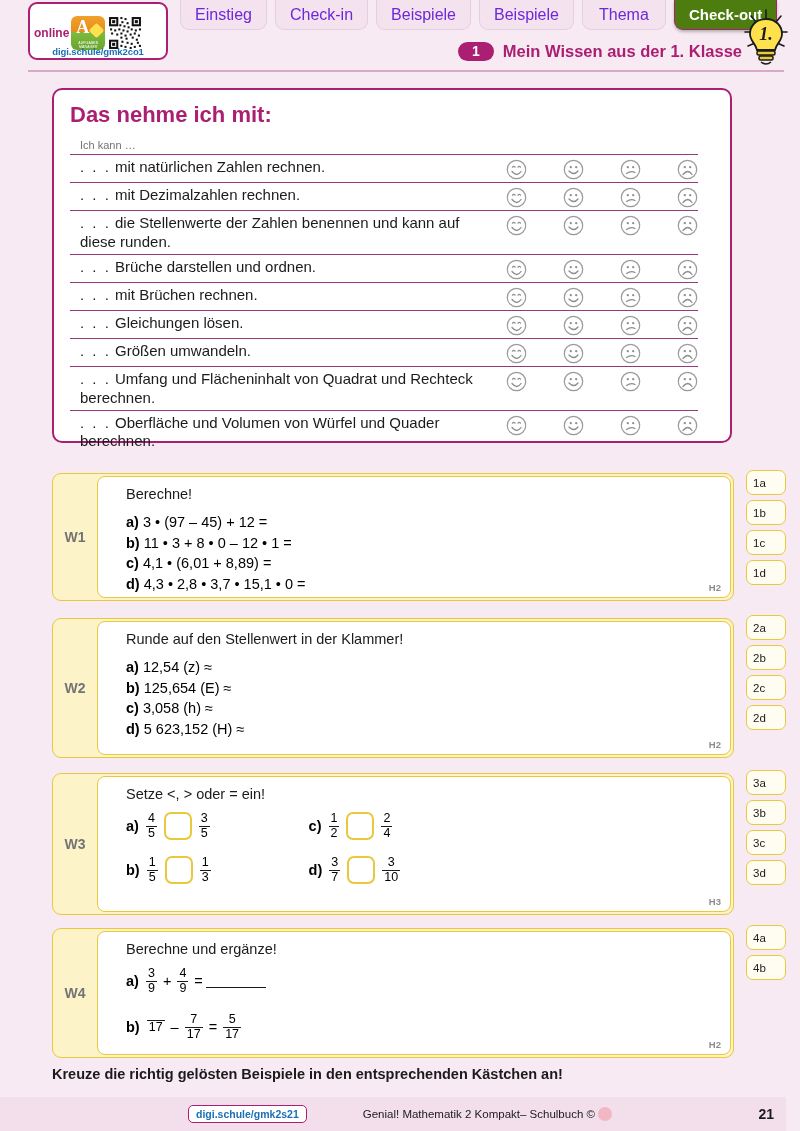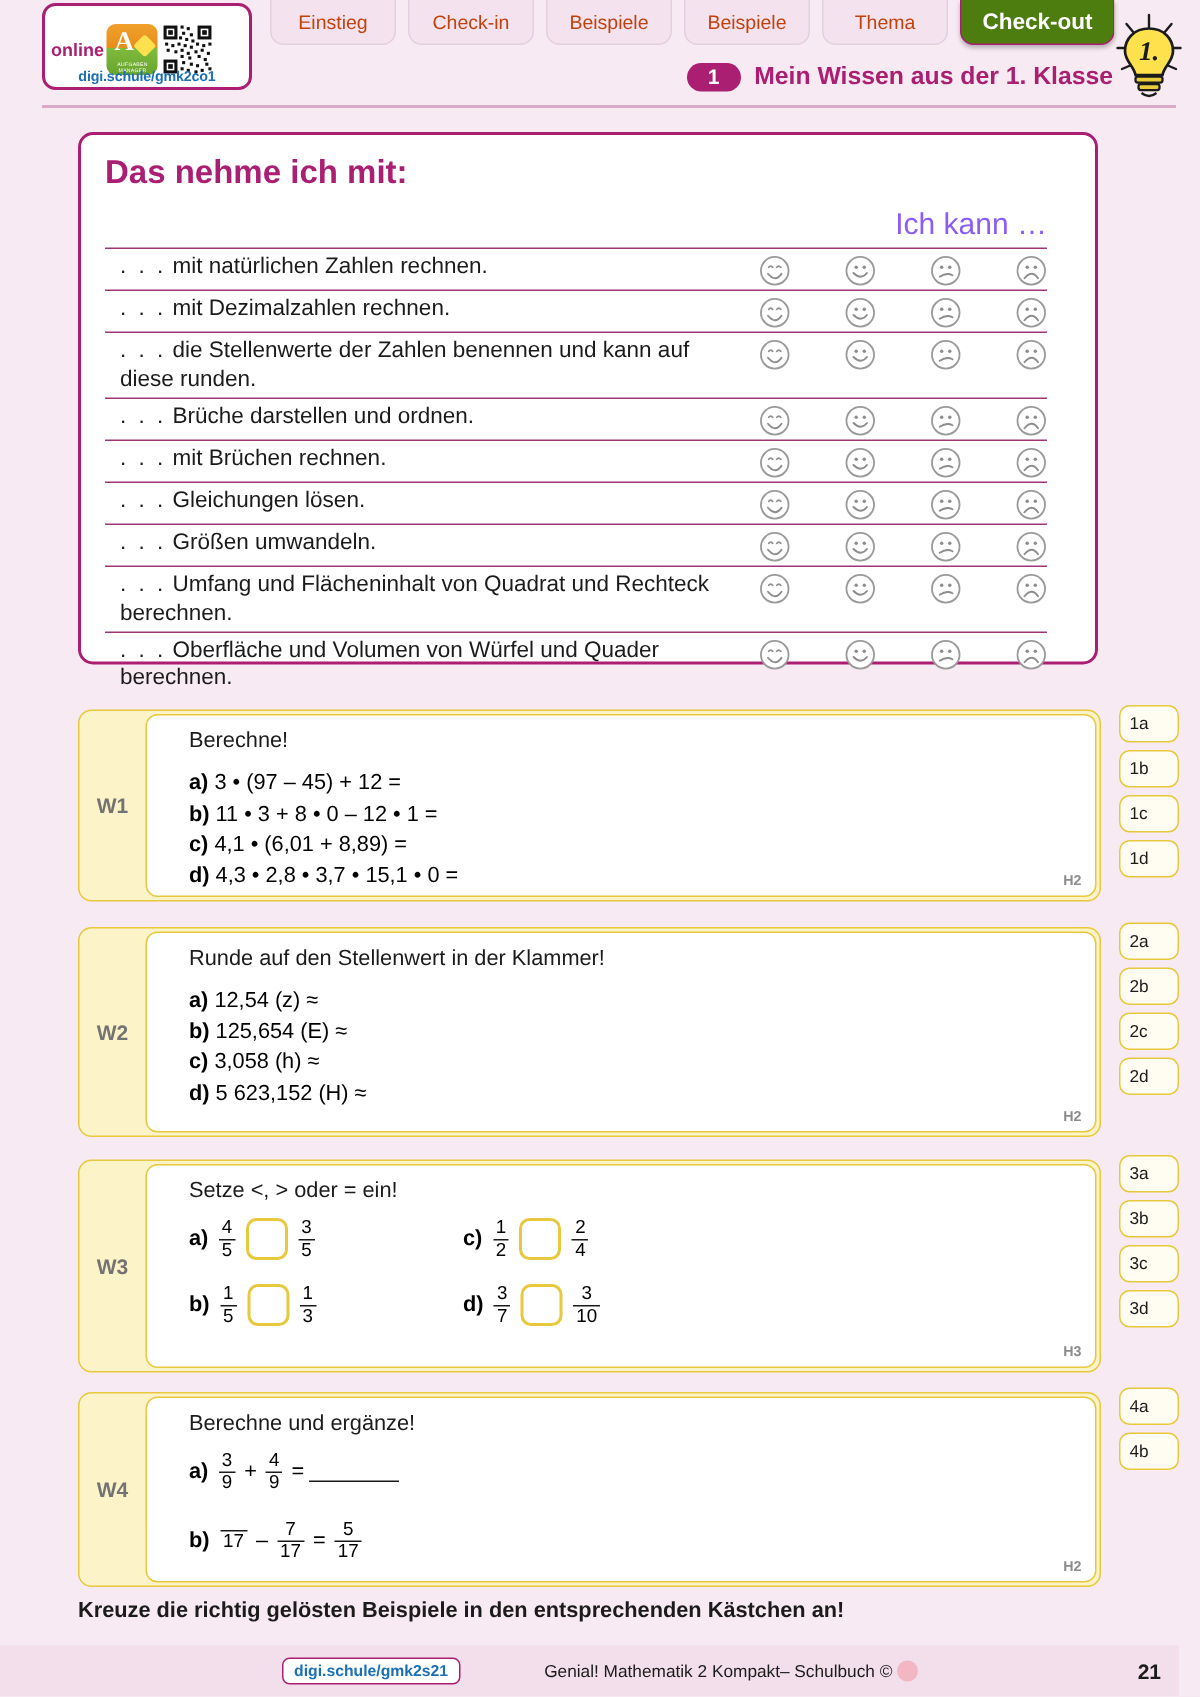--- a/index.html
+++ b/index.html
@@ -10,24 +10,24 @@
     overflow: hidden;
   }
   .page { position: relative; width: 800px; height: 1131px; background: #f7eaf2; }
 
   
   .header { position: relative; height: 72px; width: 800px; }
   .tabbar { position: absolute; left: 180px; top: 0; display: flex; gap: 8px; align-items: flex-start; }
   .tab {
     height: 30px; min-width: 84px; padding: 0 14px;
     display: flex; align-items: center; justify-content: center;
-    background: #f4e3ee; color: #c2410c;
+    background: #f4e3ee; color: #6d28d9;
     border: 1px solid #e3cfdd; border-top: none;
     border-radius: 0 0 9px 9px;
-    font-size: 13px; font-weight: 400; white-space: nowrap;
+    font-size: 16px; font-weight: 400; white-space: nowrap;
   }
   .tab.active {
     background: #4d7c0f; color: #ffffff; font-weight: 700;
     border-color: #ab1f72; font-size: 15px;
     box-shadow: 0 2px 3px rgba(0,0,0,.25);
   }
   
   .online-badge {
     position: absolute; left: 28px; top: 2px;
     width: 140px; height: 58px; background: #ffffff;
@@ -67,21 +67,21 @@
   
   .bulb { position: absolute; right: 8px; top: 6px; width: 52px; height: 62px; }
 
   
   .checkcard {
     position: absolute; left: 52px; top: 88px; width: 680px; height: 355px;
     background: #ffffff; border: 2px solid #ab1f72; border-radius: 10px;
     padding: 12px 32px 8px 16px;
   }
   .check-title { color: #ab1f72; font-size: 22px; font-weight: 700; margin-bottom: 11px; }
-  .ichkann { font-size: 20px; color: #8b5cf6; padding: 0 0 3px 10px; text-align: right; }
+  .ichkann { font-size: 11px; color: #737373; padding: 0 0 3px 10px; }
   .crow { display: flex; align-items: flex-start; border-top: 1.6px solid #9d3578; min-height: 26px; padding: 3px 0 2px 0; }
   .crow .ctext { flex: 1; font-size: 15px; color: #1b1b1b; line-height: 1.26; padding-left: 10px; padding-right: 8px; }
   .crow .ctext .dots { letter-spacing: 2px; }
   .faces { display: flex; flex: 0 0 auto; width: 192px; justify-content: space-between; padding-top: 1px; }
   .face { width: 21px; height: 21px; }
 
   
   .exwrap { position: absolute; left: 52px; width: 682px; }
   .exbox {
     position: relative; display: flex; align-items: stretch;

